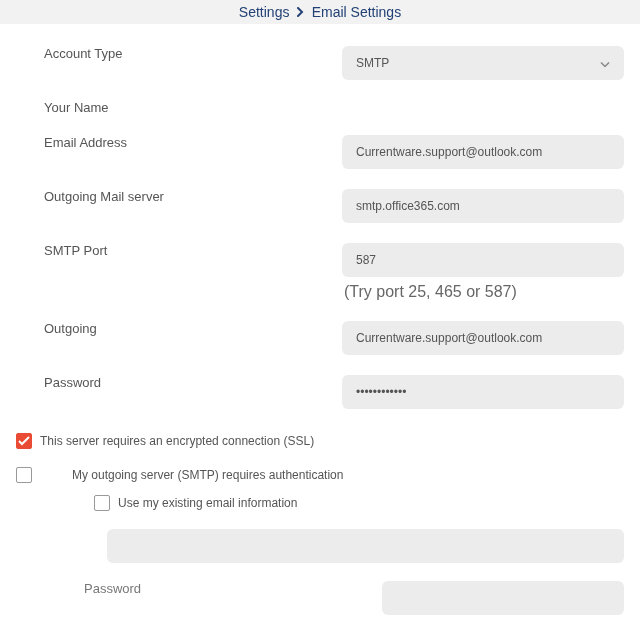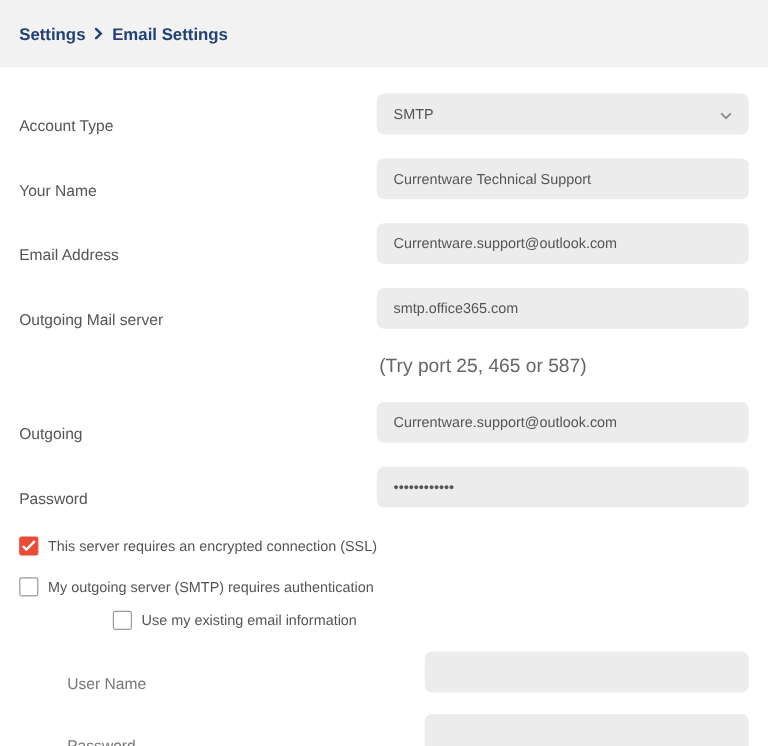--- a/index.html
+++ b/index.html
@@ -5,32 +5,34 @@
     * { box-sizing: border-box; margin: 0; padding: 0; }
     body {
       font-family: "Segoe UI", Arial, sans-serif;
       font-size: 13px;
       color: #555;
       background: #fff;
       width: 640px;
     }
     .breadcrumb {
       background: #f2f2f2;
-      padding: 20px 16px;
+      padding: 4px 16px;
       font-size: 14px;
-      font-weight: 700;
+      font-weight: 400;
       color: #234176;
+      text-align: center;
     }
     .breadcrumb a { color: #234176; text-decoration: none; cursor: pointer; }
     .breadcrumb .sep { margin: 0 4px; color: #234176; font-size: 12px;}
     .form { padding: 22px 16px 18px 16px; }
     .row {
       display: flex;
-      align-items: flex-end;
+      align-items: flex-start;
       margin-bottom: 20px;
+      margin-left: 28px;
     }
     .row .label {
       width: 275px;
       color: #555;
       font-weight: 500;
       font-size: 13px;
     }
     .row .field {
       flex: 1;
       padding-left: 23px;
@@ -111,39 +113,42 @@
           <svg width="10" height="6" viewBox="0 0 10 6">
               <path d="M1 1 L5 5 L9 1" fill="none" stroke="#888" stroke-width="1.5"></path>
             </svg>
         </span>
       </div>
     </div>
   </div>
 
   <div class="row">
     <div class="label">Your Name</div>
-    <div class="field">
-      <input class="input" value="Currentware Technical Support" style="">
-    </div>
   </div>
 
   <div class="row">
     <div class="label">Email Address</div>
     <div class="field">
       <input class="input" value="Currentware.support@outlook.com" style="">
     </div>
   </div>
 
   <div class="row">
     <div class="label">Outgoing Mail server</div>
     <div class="field">
       <input class="input" value="smtp.office365.com" style="">
     </div>
   </div>
 
+  <div class="row" style="margin-bottom:3px;">
+    <div class="label">SMTP Port</div>
+    <div class="field">
+      <input class="input" value="587" style="">
+    </div>
+  </div>
   <div class="row" style="margin-bottom:20px;">
     <div class="label"></div>
     <div class="field">
       <div class="hint">(Try port 25, 465 or 587)</div>
     </div>
   </div>
 
   <div class="row">
     <div class="label">Outgoing</div>
     <div class="field">
@@ -160,42 +165,41 @@
 
   <div class="checkbox-row">
     <span id="cb-ssl" class="checkbox checked">
       <svg width="12" height="10" viewBox="0 0 12 10">
           <path d="M1 5 L4 8 L11 1" fill="none" stroke="transparent" stroke-width="2"></path>
         </svg>
     </span>
     <span>This server requires an encrypted connection (SSL)</span>
   </div>
 
-  <div class="checkbox-row" style="margin-top:18px;">
+  <div class="checkbox-row" style="margin-top:18px;gap:32px;">
     <span id="cb-smtpauth" class="checkbox">
       <svg width="12" height="10" viewBox="0 0 12 10">
           <path d="M1 5 L4 8 L11 1" fill="none" stroke="transparent" stroke-width="2"></path>
         </svg>
     </span>
     <span>My outgoing server (SMTP) requires authentication</span>
   </div>
 
   <div class="nested">
     <div class="checkbox-row indent1">
       <span id="cb-useexisting" class="checkbox">
         <svg width="12" height="10" viewBox="0 0 12 10">
             <path d="M1 5 L4 8 L11 1" fill="none" stroke="transparent" stroke-width="2"></path>
           </svg>
       </span>
       <span>Use my existing email information</span>
     </div>
 
     <div style="margin-left:20px; margin-top:18px;">
       <div class="row">
-        <div class="label">User Name</div>
         <div class="field">
           <input class="input" value="" style="">
         </div>
       </div>
       <div class="row">
         <div class="label">Password</div>
         <div class="field">
           <input class="input" value="" style="">
         </div>
       </div>

